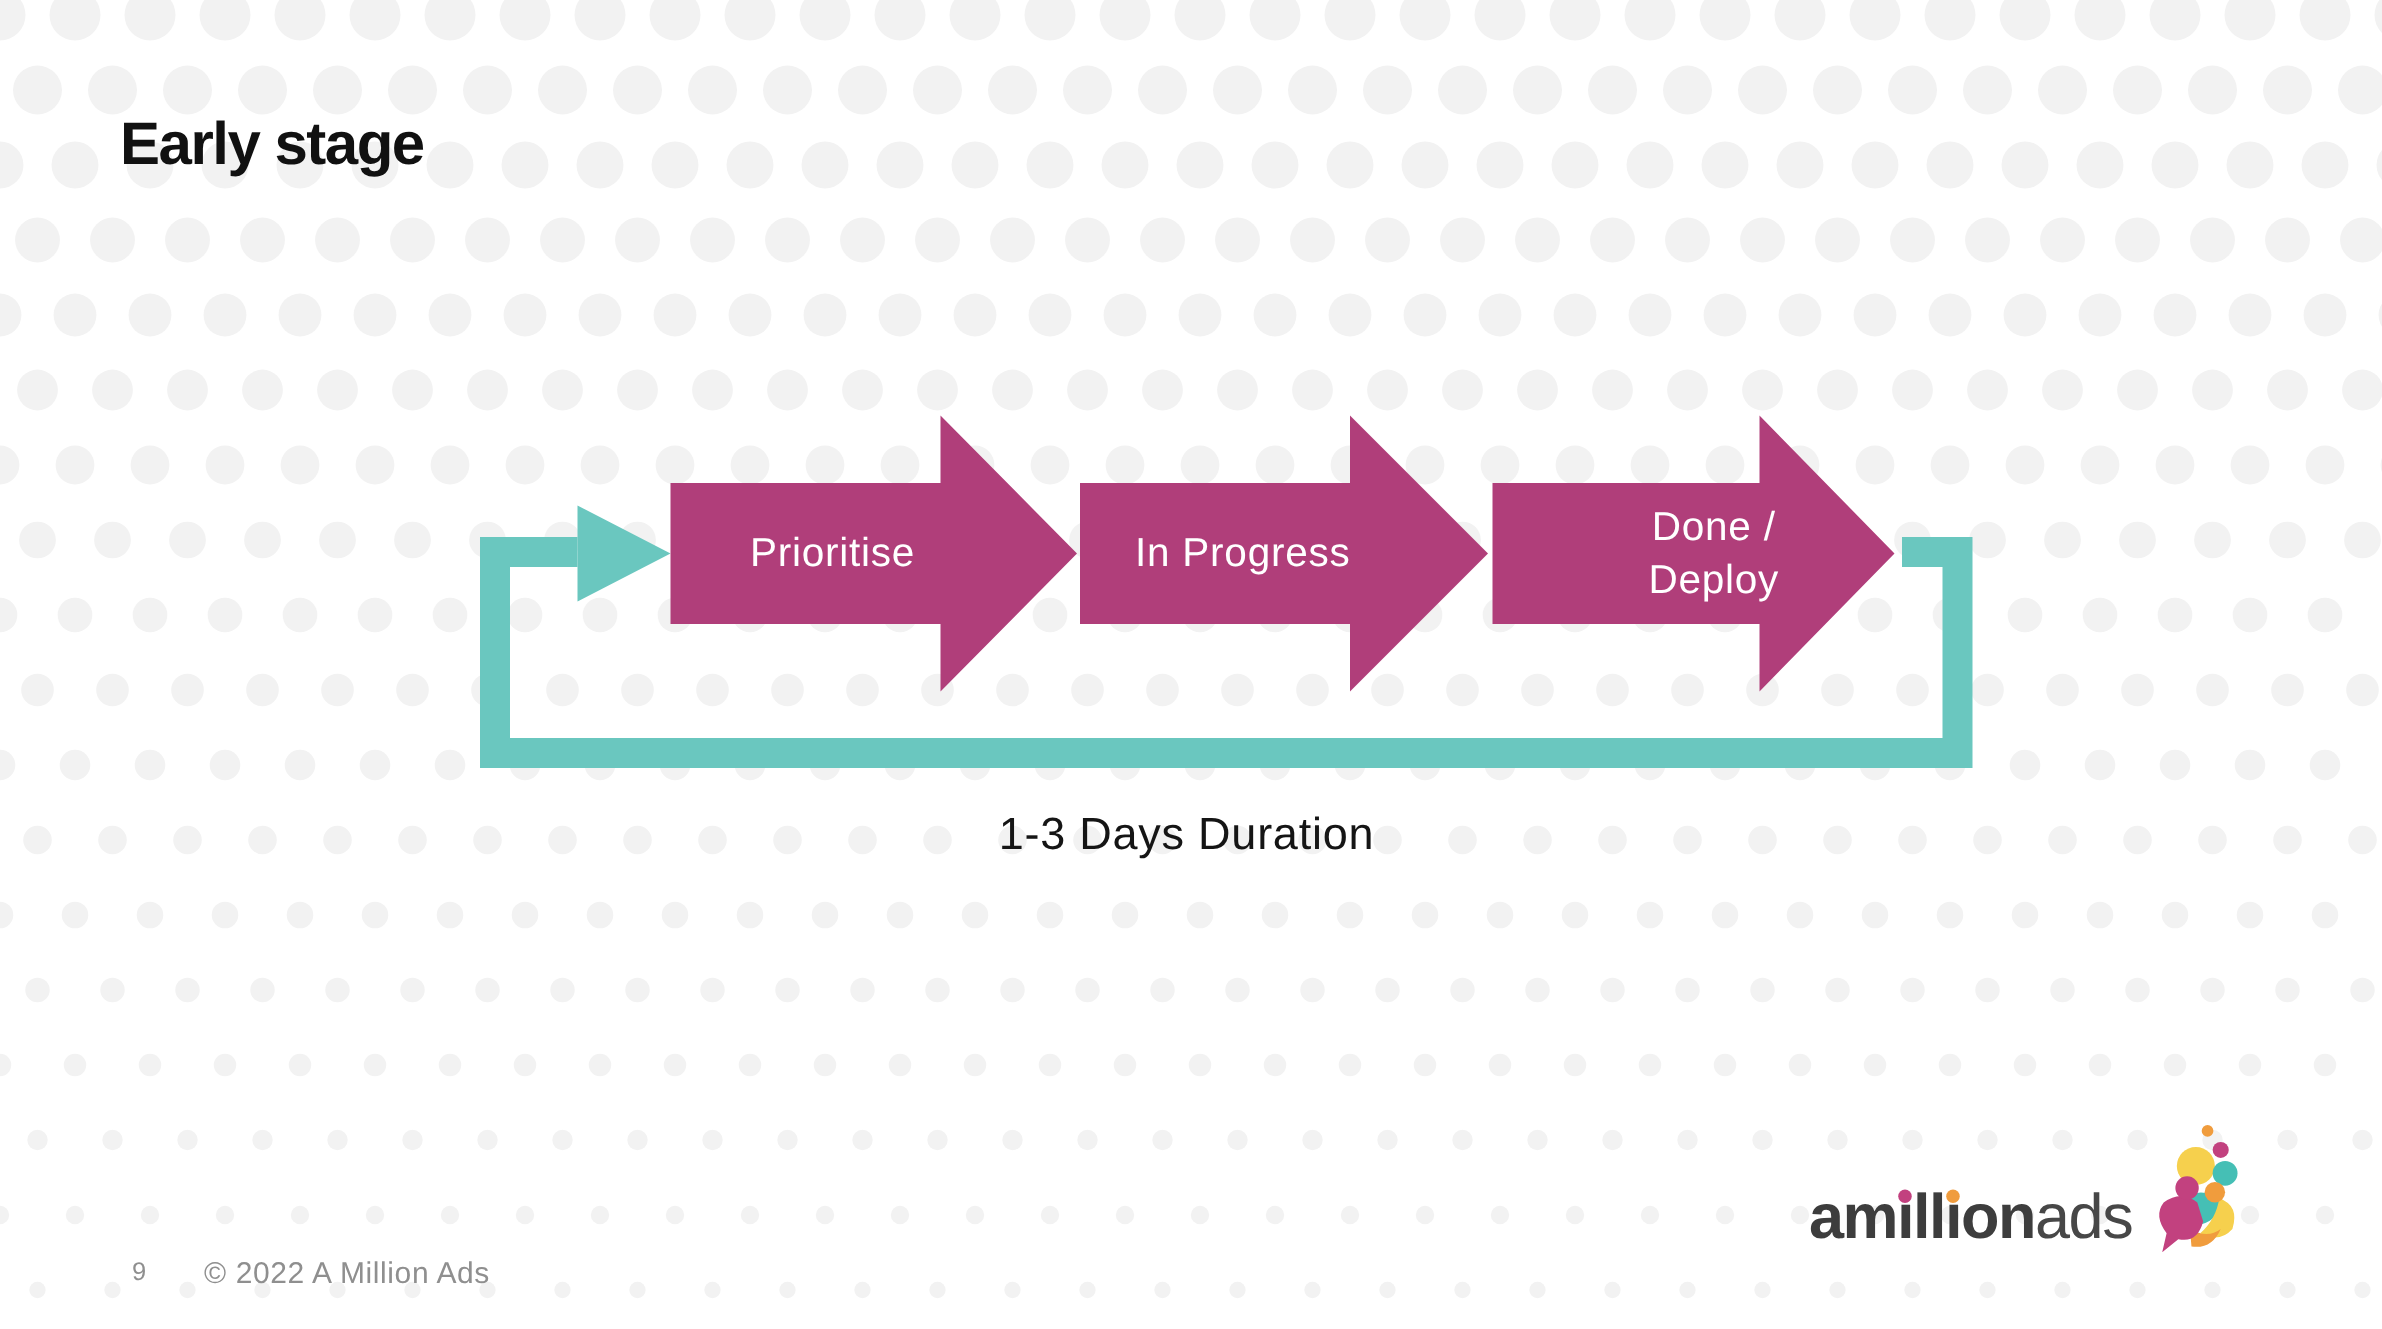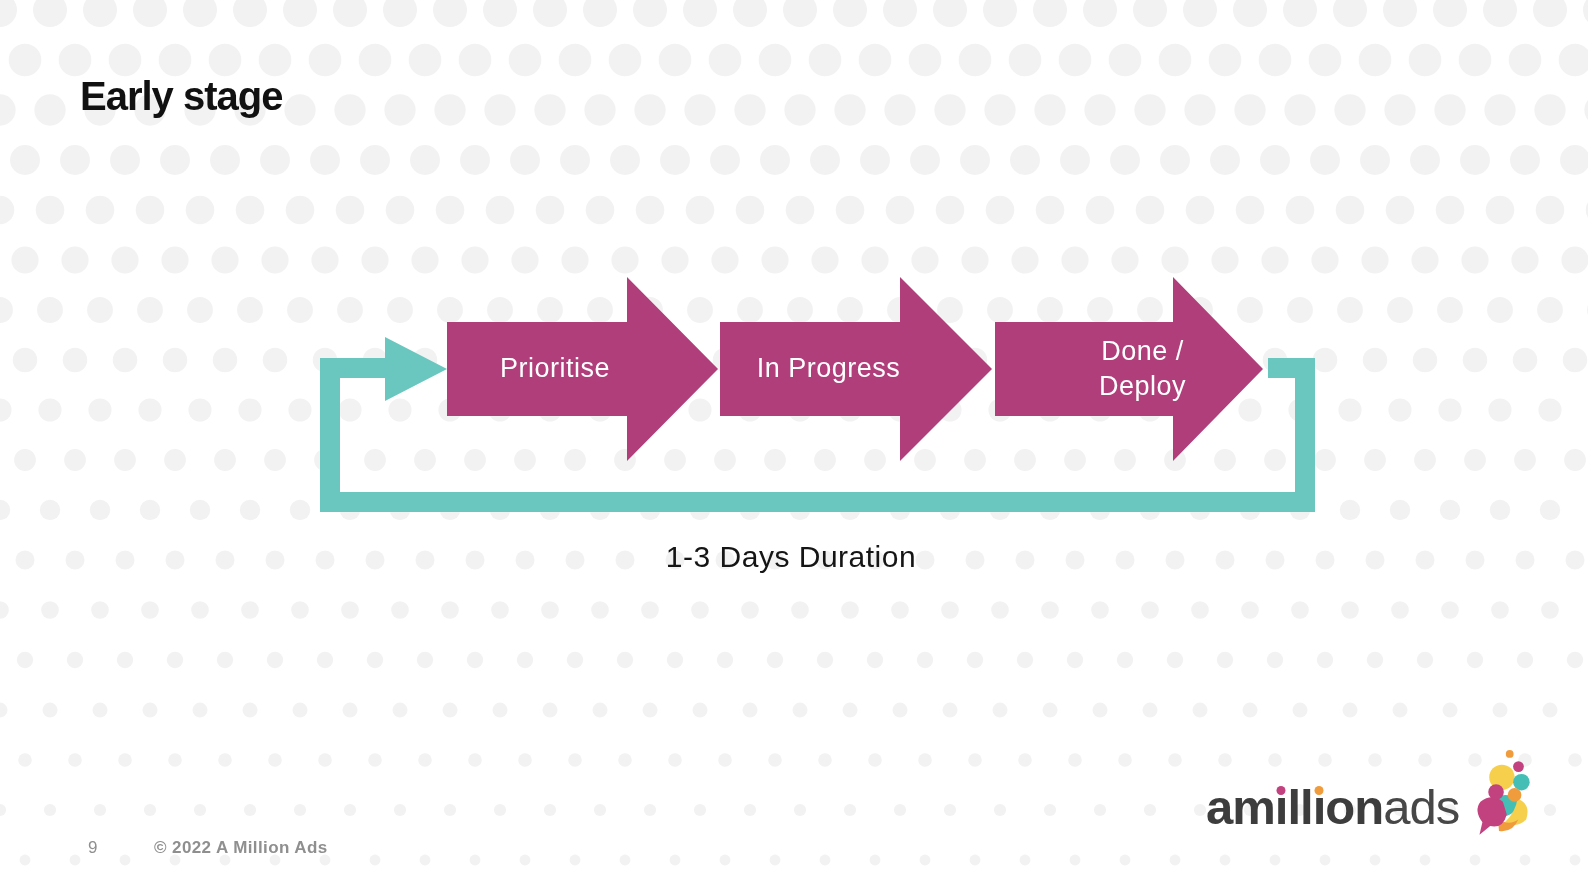--- a/index.html
+++ b/index.html
@@ -47,29 +47,29 @@
   .duration{
     position:absolute;left:591px;top:526px;width:400px;height:38px;
     display:flex;align-items:center;justify-content:center;
     color:#151515;font-size:30px;font-weight:500;letter-spacing:0.5px;margin-top:12px;
   }
   .footer-page{
     position:absolute;left:88px;top:838px;
     color:var(--muted);font-size:17px;
   }
   .footer-copy{
-    position:absolute;left:154px;top:838px;
-    color:var(--muted);font-size:17px;letter-spacing:0.4px;font-weight:bold;
+    position:absolute;left:136px;top:838px;
+    color:var(--muted);font-size:20px;letter-spacing:0.4px;
   }
   .logo{
     position:absolute;left:1206px;top:742px;width:320px;height:96px;
     display:flex;align-items:flex-end;
   }
   .logo-text{
-    font-size:49px;line-height:1;color:var(--logo-ink);
+    font-size:42px;line-height:1;color:var(--logo-ink);
     letter-spacing:-1px;margin-bottom:6px;white-space:nowrap;margin-top:16px;
   }
   .logo-text .heavy{font-weight:700;}
   .logo-text .light{font-weight:400;color:#474747;}
   .logo-i{position:relative;display:inline-block;}
   .logo-i::after{
     content:"";position:absolute;left:50%;top:3px;
     transform:translateX(-50%);
     width:9px;height:9px;border-radius:50%;
   }

